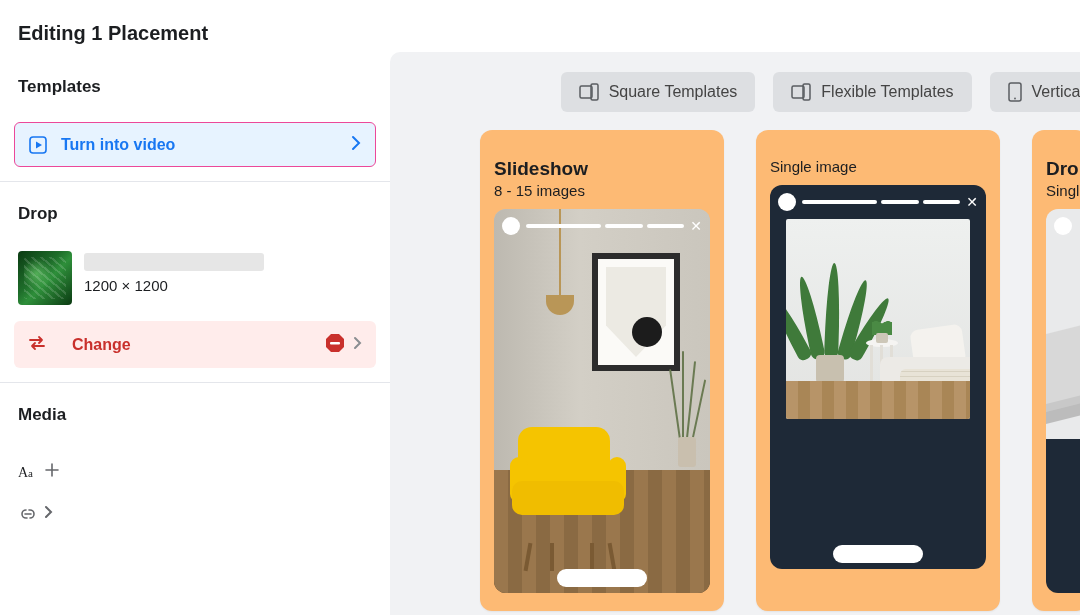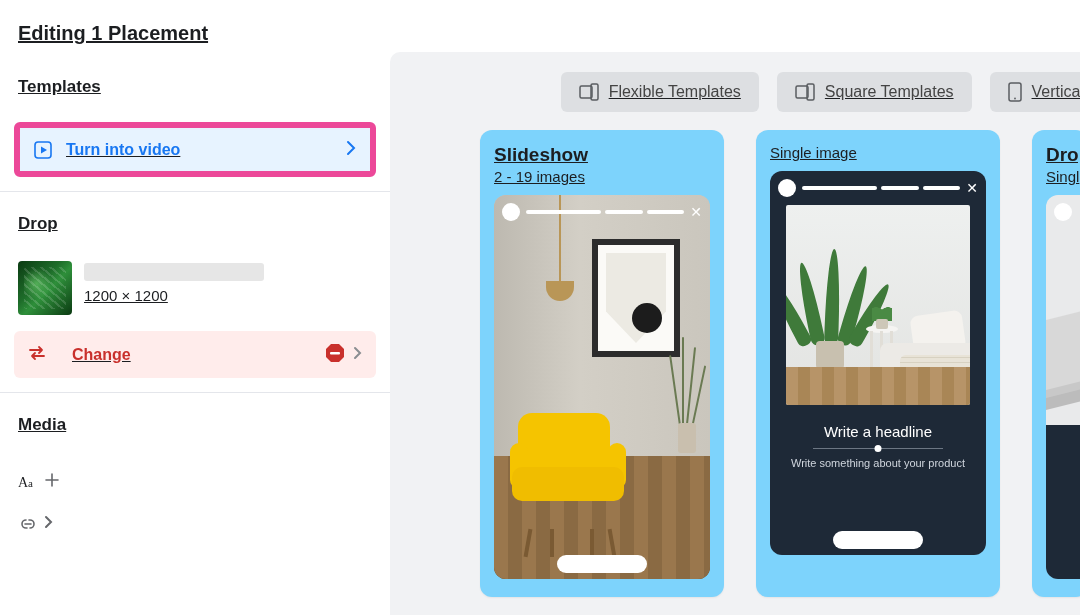--- a/index.html
+++ b/index.html
@@ -9,21 +9,20 @@
     color: #1c1e21;
     background: #fff;
     width: 1080px;
     height: 615px;
     overflow: hidden;
   }
   .app {
     display: flex;
     width: 100%;
     height: 100%;
-    text-decoration: underline;
   }
   
   .sidebar {
     width: 390px;
     min-width: 390px;
     padding: 22px 0 0 0;
     background: #fff;
   }
   .sidebar h1.page-title {
     font-size: 20px;
@@ -31,21 +30,21 @@
     padding: 0 18px 18px 18px;
   }
   .section-heading {
     font-size: 17px;
     font-weight: 700;
     padding: 14px 18px 25px 18px;
   }
   .tmpl-video-btn {
     margin: 0 14px 14px 14px;
     background: #e7f3ff;
-    border: 6px solid #ec4899;
+    border: 1px solid #ec4899;
     border-radius: 6px;
     display: flex;
     align-items: center;
     padding: 12px 14px;
     cursor: pointer;
   }
   .tmpl-play-icon {
     width: 18px; height: 18px;
     display:flex;align-items:center;justify-content:center;
     margin-right: 14px;
@@ -140,25 +139,25 @@
     white-space: nowrap;
   }
   .tab svg { flex: none; }
   .tab.cut { padding-right: 4px; }
   .cards {
     display: flex;
     gap: 32px;
     padding-left: 90px;
   }
   .card {
-    background: #7dd3fc;
+    background: #fdba74;
     border-radius: 12px;
     width: 244px;
     min-width: 244px;
-    padding: 14px 14px 18px 14px;
+    padding: 28px 14px 18px 14px;
     box-shadow: 0 1px 2px rgba(0,0,0,0.06);
   }
   .card h3 { font-size: 19px; font-weight:700; margin-bottom:2px; }
   .card .sub { font-size: 15px; color:#1c1e21; margin-bottom: 10px; }
   .preview {
     width: 216px;
     height: 384px;
     border-radius: 12px;
     position: relative;
     overflow: hidden;
@@ -411,43 +410,43 @@
     </div>
   </aside>
 
   <section class="panel">
     <div class="tabs">
       <div class="tab">
         <svg width="20" height="18" viewBox="0 0 20 18">
             <rect x="1" y="3" width="12" height="12" rx="1.5" fill="none" stroke="#5a5d61" stroke-width="1.5"></rect>
             <rect x="12" y="1" width="7" height="16" rx="1.5" fill="none" stroke="#5a5d61" stroke-width="1.5"></rect>
           </svg>
-        <span>Flexible Templates</span>
+        <span>Square Templates</span>
       </div>
       <div class="tab">
         <svg width="20" height="18" viewBox="0 0 20 18">
             <rect x="1" y="3" width="12" height="12" rx="1.5" fill="none" stroke="#5a5d61" stroke-width="1.5"></rect>
             <rect x="12" y="1" width="7" height="16" rx="1.5" fill="none" stroke="#5a5d61" stroke-width="1.5"></rect>
           </svg>
-        <span>Square Templates</span>
+        <span>Flexible Templates</span>
       </div>
       <div class="tab cut">
         <svg width="14" height="20" viewBox="0 0 14 20">
             <rect x="1" y="1" width="12" height="18" rx="2" fill="none" stroke="#5a5d61" stroke-width="1.5"></rect>
             <circle cx="7" cy="16.5" r="0.9" fill="#5a5d61"></circle>
           </svg>
         <span>Vertical </span>
       </div>
     </div>
 
     <div class="cards">
 
       <div class="card">
         <h3>Slideshow</h3>
-        <div class="sub">2 - 19 images</div>
+        <div class="sub">8 - 15 images</div>
         <div class="preview pv1">
           <div class="phone-top">
             <span class="avatar-dot"></span>
             <div class="bars">
                 <span></span>
                 <span></span>
                 <span></span>
               </div>
             <span class="close-x">✕</span>
           </div>
@@ -514,25 +513,20 @@
                 <div class="lf"></div>
                 <div class="pt"></div>
               </div>
             <div class="sofa">
                 <div class="pillow"></div>
                 <div class="cushion"></div>
                 <div class="throw"></div>
               </div>
             <div class="floor"></div>
           </div>
-          <div class="caption">
-            <div class="hl">Write a headline</div>
-            <div class="rule"></div>
-            <div class="body">Write something about your product</div>
-          </div>
           <div class="phone-bottom"></div>
         </div>
       </div>
 
       <div class="card cut">
         <h3>Drop</h3>
         <div class="sub">Singl</div>
         <div class="preview pv3">
           <div class="phone-top">
             <span class="avatar-dot"></span>

